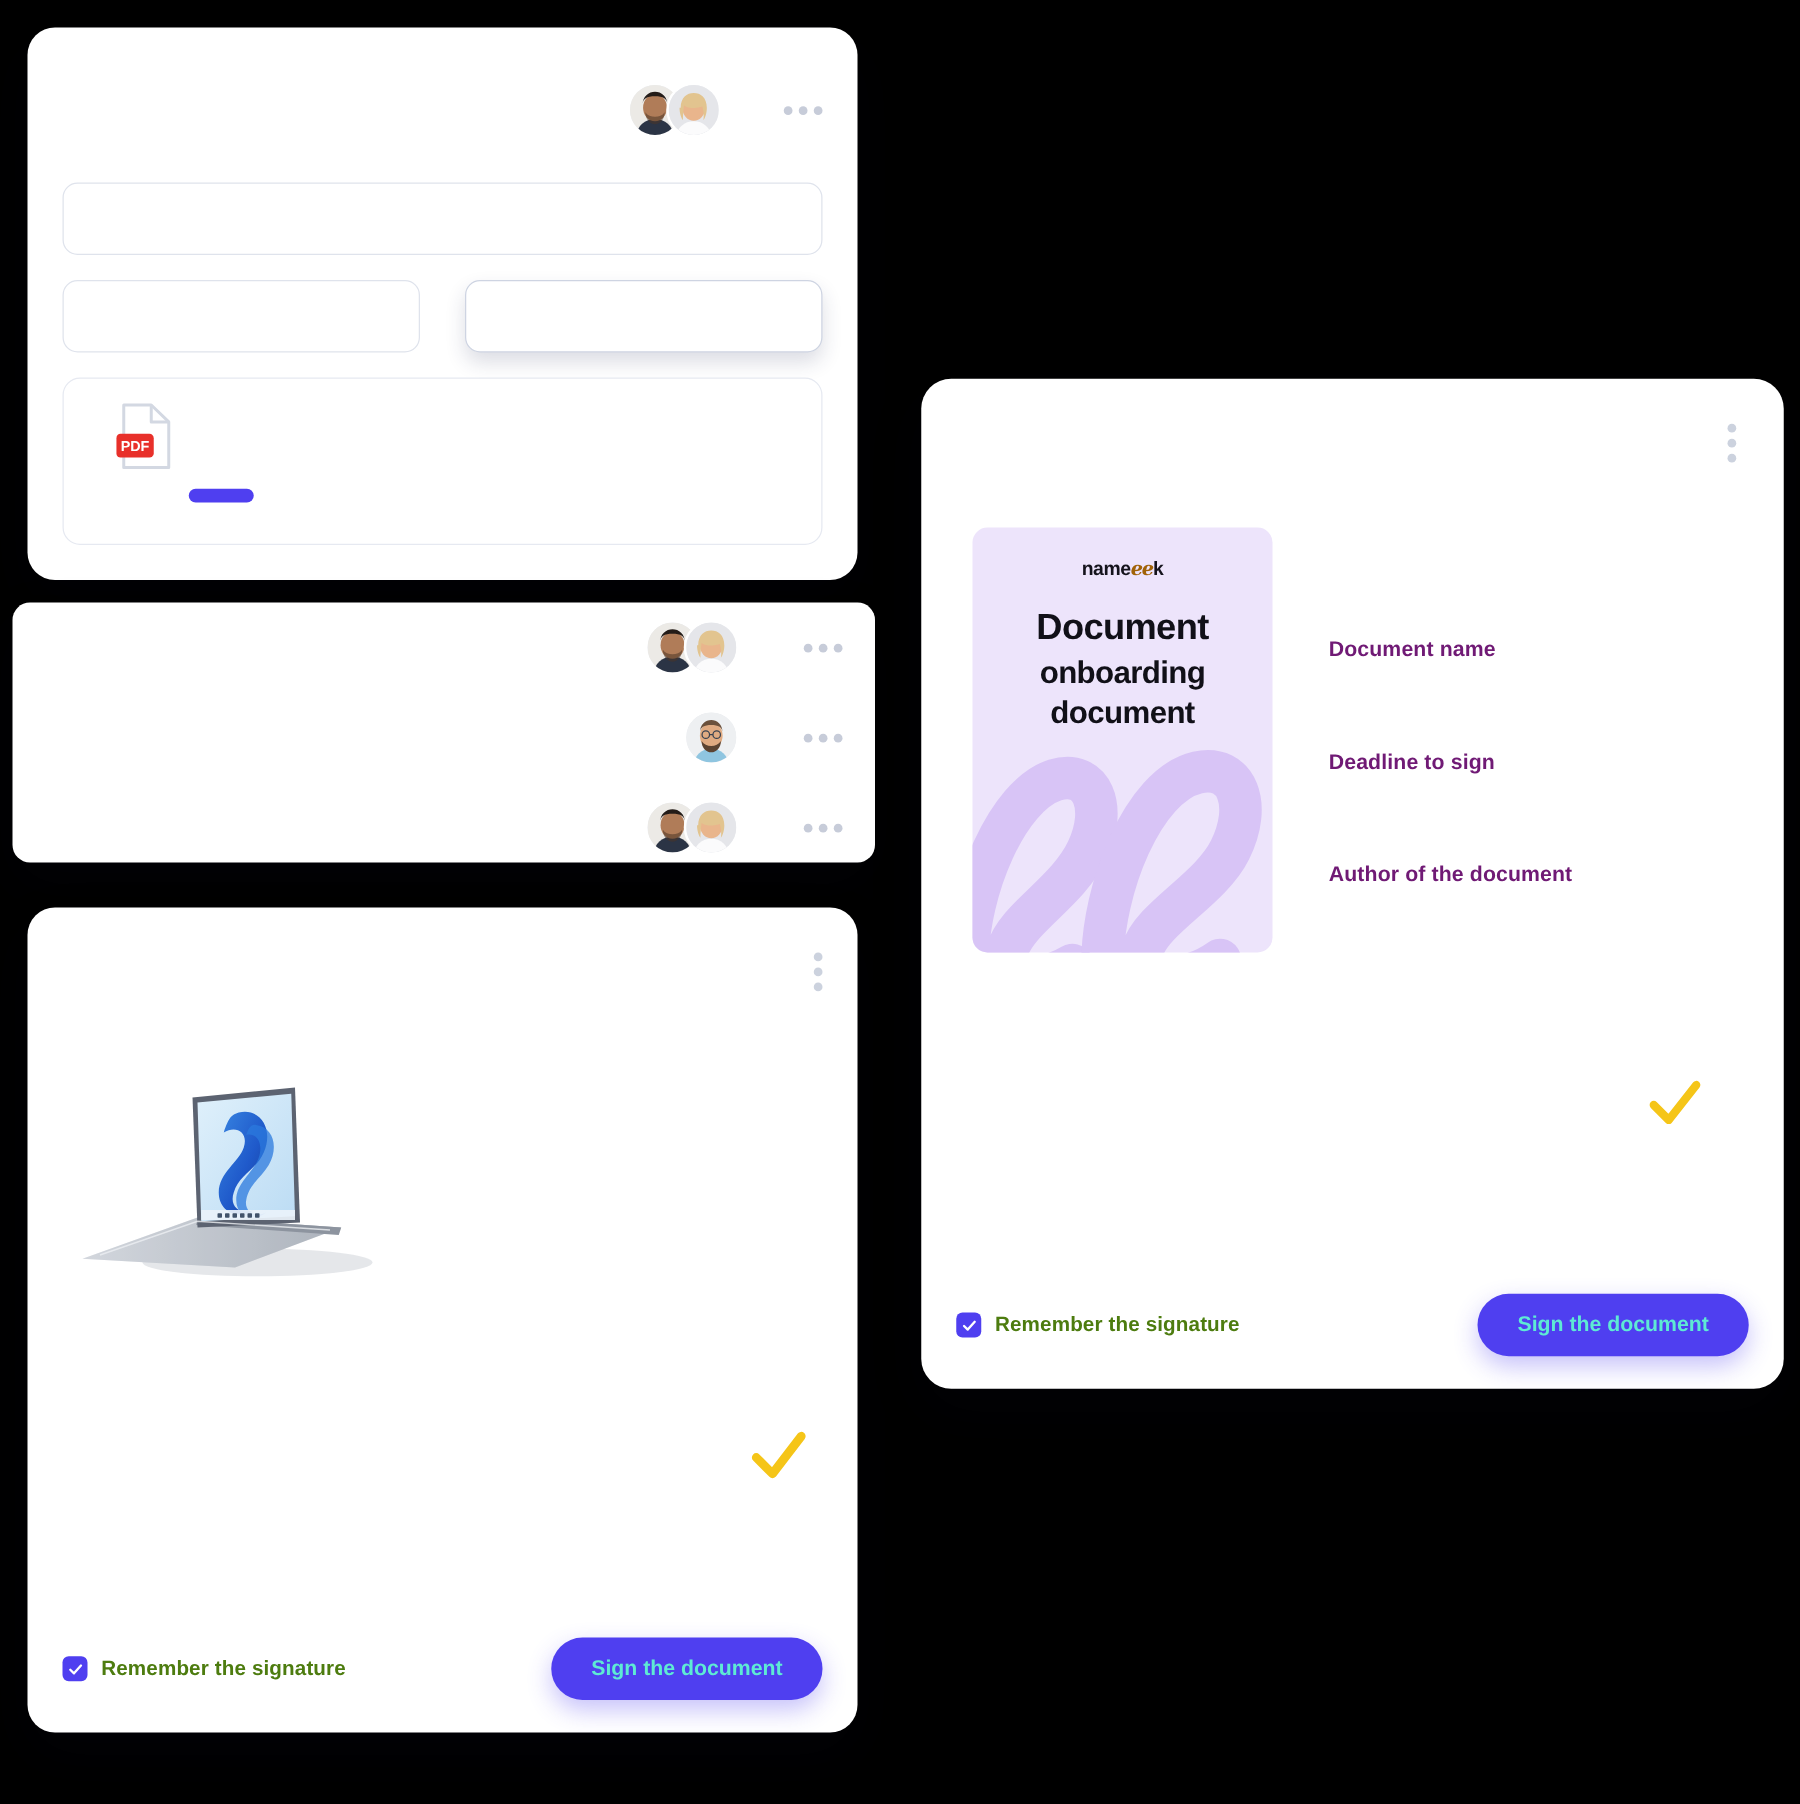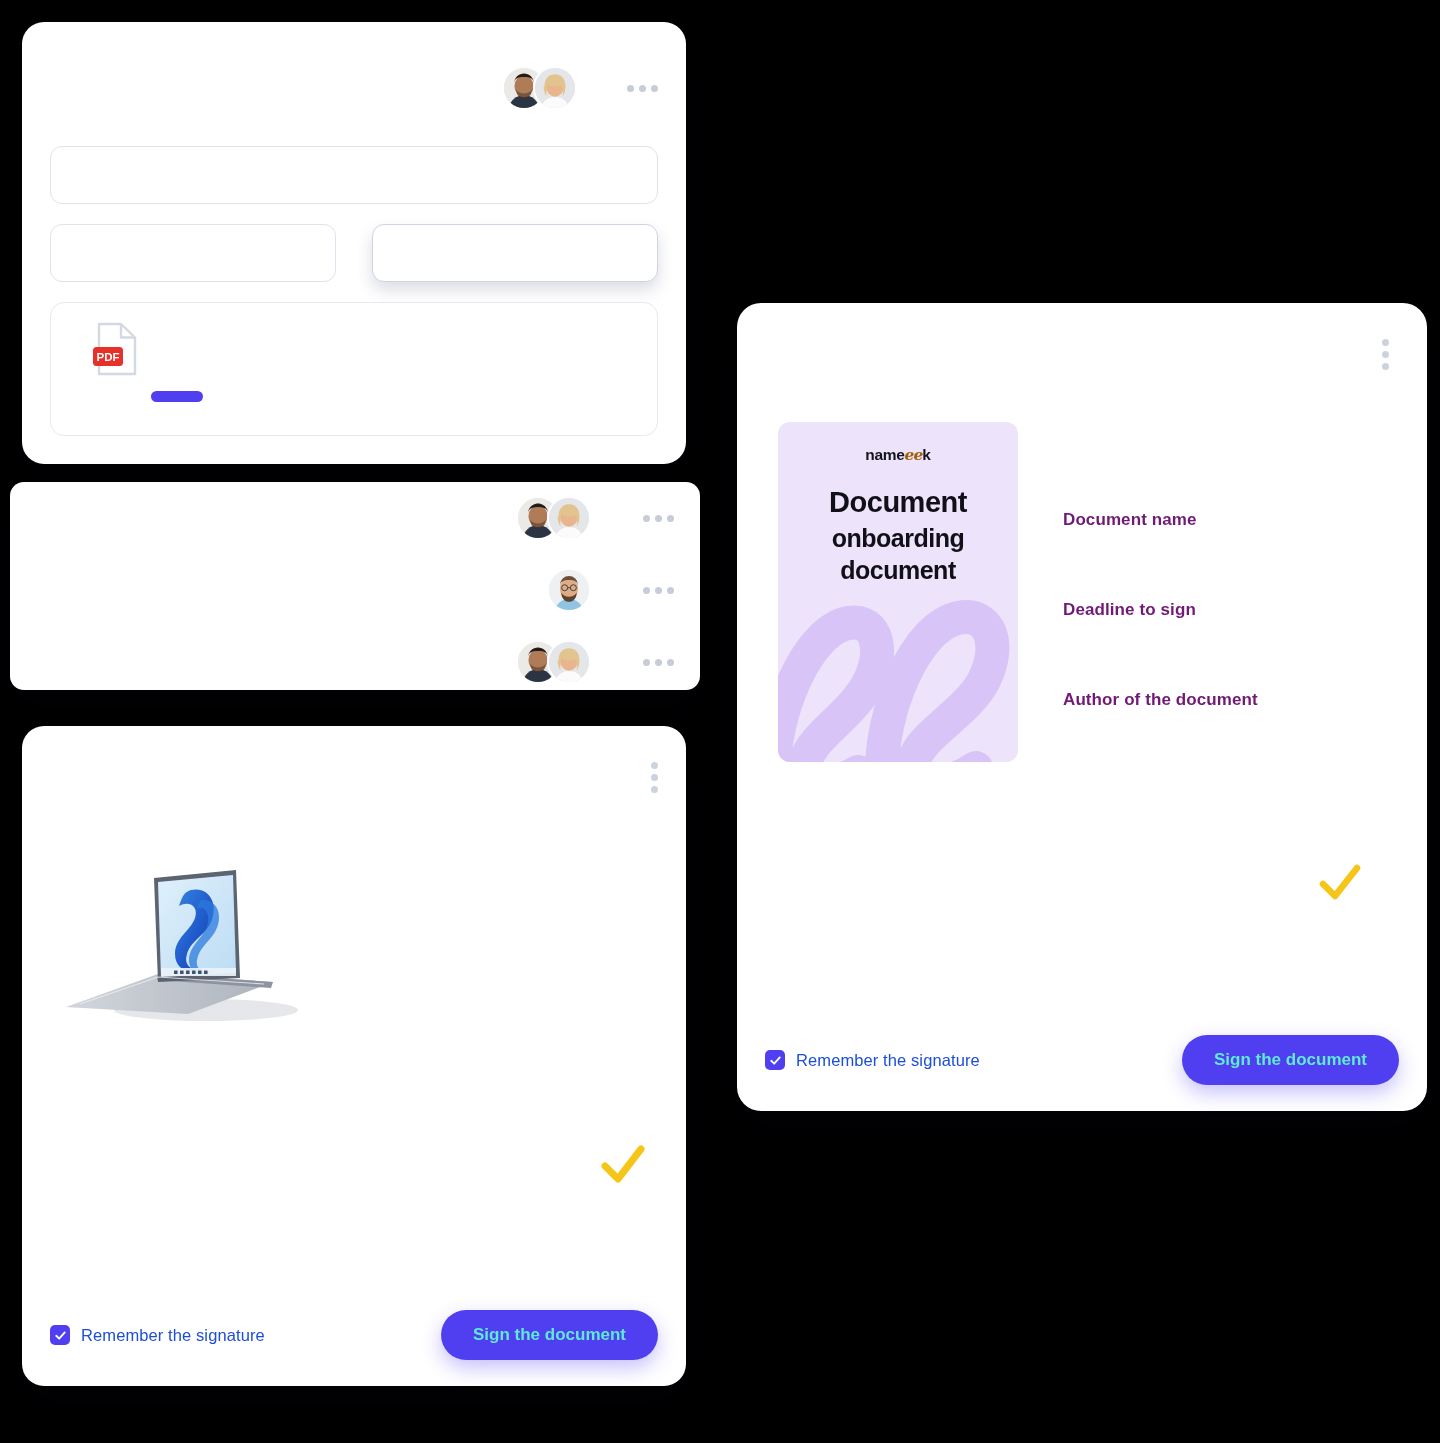--- a/index.html
+++ b/index.html
@@ -109,21 +109,21 @@
     display: flex; align-items: center; gap: 11px;
     cursor: pointer; user-select: none;
   }
   .checkbox {
     width: 20px; height: 20px; border-radius: 5px;
     background: #4f3ff0; flex: none;
     display: flex; align-items: center; justify-content: center;
   }
   .checkbox svg { width: 13px; height: 13px; display: block; }
   .remember-label {
-    font-size: 16.5px; font-weight: 400; color: #1d4ed8;
+    font-size: 16.5px; font-weight: 700; color: #4d7c0f;
     letter-spacing: 0.1px; white-space: nowrap;
   }
   .sign-btn {
     background: #4f3ff0; color: #5eead4;
     font-family: "Liberation Sans", sans-serif;
     font-size: 17px; font-weight: 700;
     border: none; border-radius: 26px;
     padding: 15px 32px; cursor: pointer;
     box-shadow: 0 8px 20px rgba(79, 63, 240, 0.32);
     white-space: nowrap;

